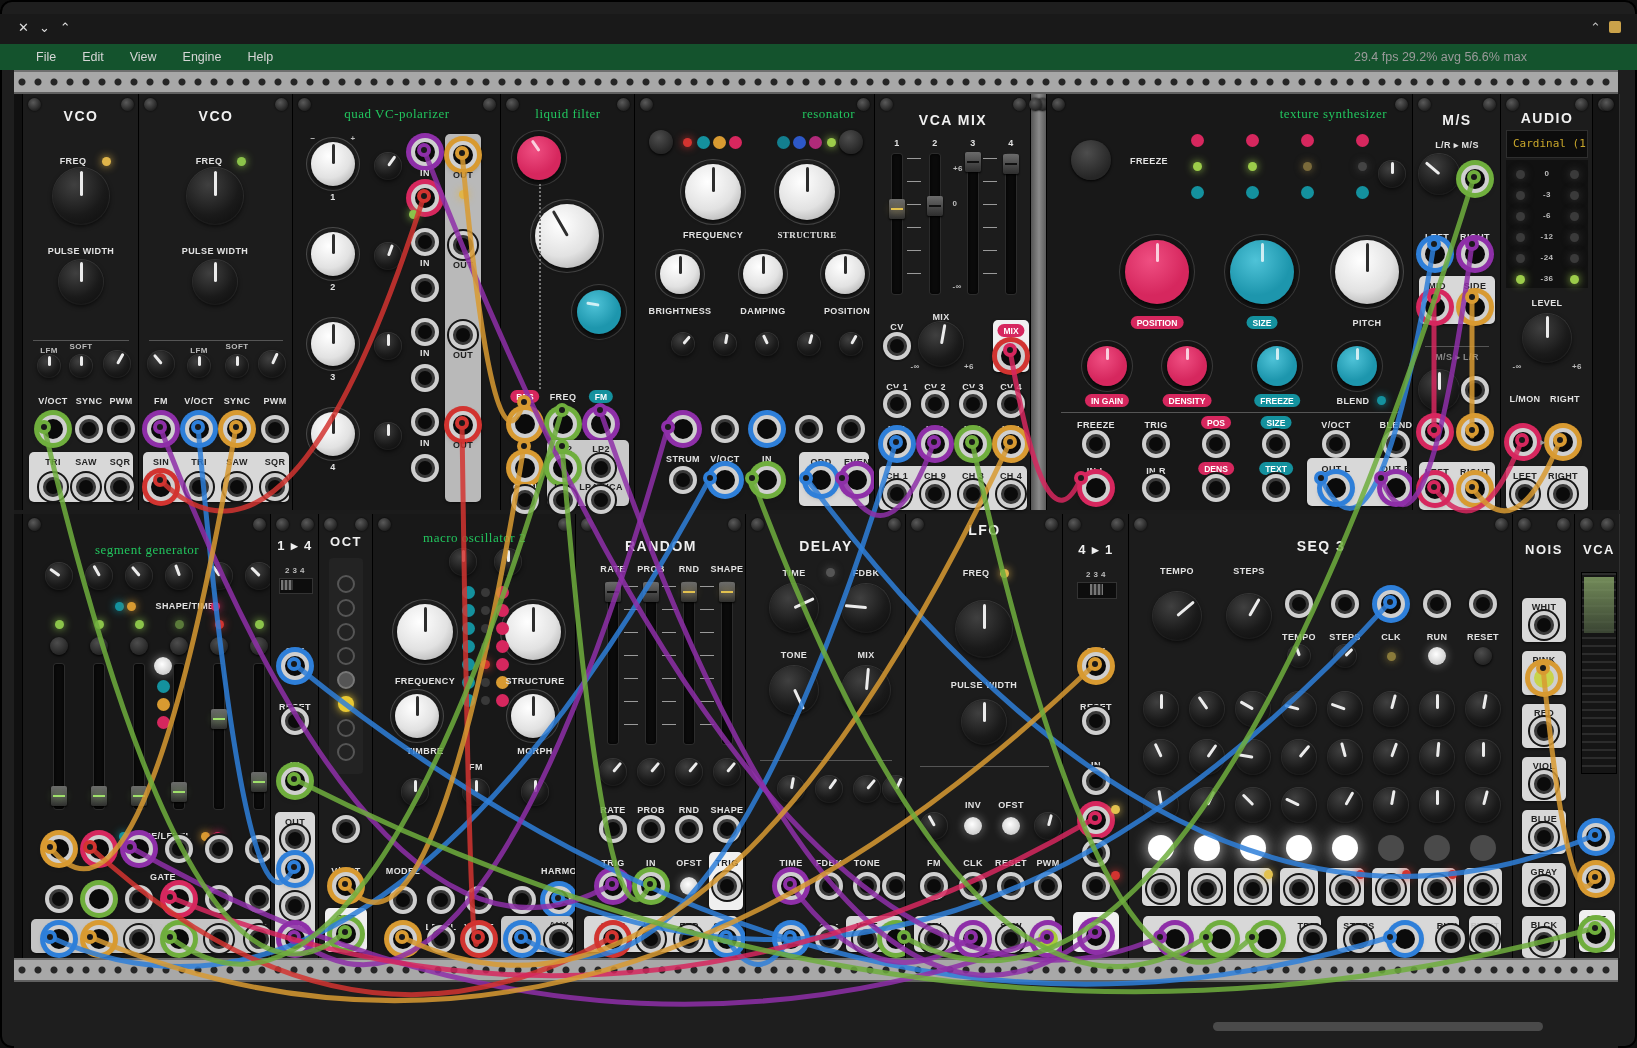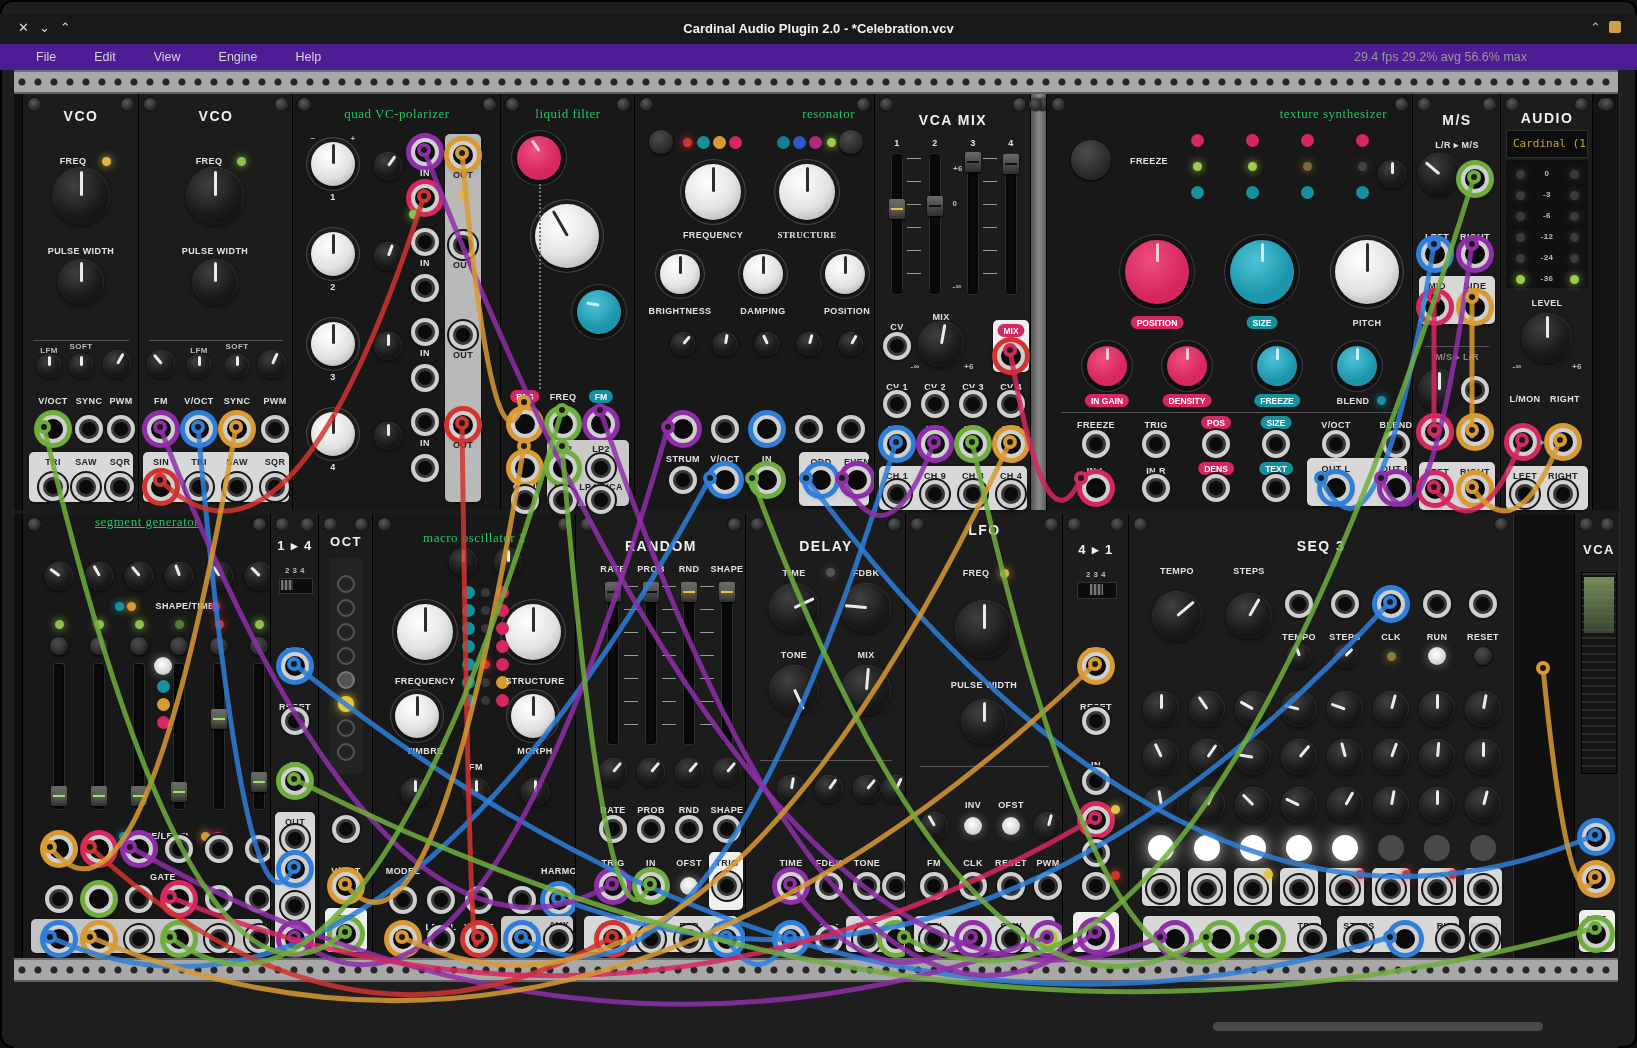--- a/index.html
+++ b/index.html
@@ -2,21 +2,21 @@
 <html style="--c-blue: #2e7fd9; --c-purple: #8e2fa8; --c-magenta: #d6275e; --c-orange: #d89a31; --c-green: #6fae3d; --c-red: #d23430; --c-teal: #14919e; --c-yellow: #e2c14e; --c-amber: #e0b54a; --c-lime: #a8cc3a; --c-lcd: #c8a62b;"><head>
 <meta charset="utf-8">
 <style>
   html,body{margin:0;padding:0;background:#101010;font-family:"Liberation Sans",sans-serif;}
   .window{position:relative;width:1637px;height:1048px;background:#1e1e1e;border-radius:12px;overflow:hidden;box-shadow:inset 0 0 0 2px #000;}
   .titlebar{position:absolute;top:14px;left:0;right:0;height:30px;background:#191919;color:#eee;}
   .winbtns{position:absolute;left:18px;top:6px;font-size:13px;color:#ddd;letter-spacing:10px;}
   .wtitle{position:absolute;left:0;right:0;top:7px;text-align:center;font-weight:700;font-size:13px;color:#f2f2f2;}
   .pinbtns{position:absolute;right:16px;top:6px;font-size:13px;color:#bbb;}
   .pinbtns .sq{display:inline-block;width:12px;height:12px;background:#caa24a;border-radius:2px;vertical-align:-1px;margin-left:8px;}
-  .menubar{position:absolute;top:44px;left:0;right:0;height:26px;background:#4c1d95;display:flex;align-items:center;gap:38px;padding-left:36px;font-size:12.5px;color:#d6d6d6;}
+  .menubar{position:absolute;top:44px;left:0;right:0;height:26px;background:#14532d;display:flex;align-items:center;gap:26px;padding-left:36px;font-size:12.5px;color:#d6d6d6;}
   .menubar .stats{margin-left:auto;color:#9a9a9a;padding-right:110px;}
   .rack{position:absolute;top:70px;left:14px;width:1604px;bottom:0;background:#1b1b1b;}
   .rail{position:relative;height:20px;background:#a8a8a8;border-top:2px solid #6e6e6e;border-bottom:2px solid #606060;
         background-image:radial-gradient(circle 3px at 8px 10px,#262626 3px,transparent 4px);background-size:16px 20px;}
   .row{position:relative;background:#101010;}
   #row1{height:416px;} #row2{height:444px;margin-top:4px;}
   .module{position:absolute;top:0;bottom:0;background:#1c1c1c;border-left:1px solid #000;border-right:1px solid #303030;}
   .module::before,.module::after{content:"";position:absolute;top:4px;width:13px;height:13px;border-radius:50%;
         background:radial-gradient(circle at 40% 35%,#5a5a5a,#232323 70%);box-shadow:0 0 2px #000;}
   .module::before{left:5px;} .module::after{right:5px;}
@@ -73,21 +73,20 @@
   .icondot{position:absolute;width:13px;height:13px;margin:-6.5px;border-radius:50%;}
 </style>
 </head>
 <body>
 
 <div class="window">
   <div class="titlebar">
     <div class="winbtns">
       <span>✕</span><span>⌄</span><span>⌃</span>
     </div>
-    <div class="wtitle">Cardinal Audio Plugin 2.0 - *Celebration.vcv</div>
     <div class="pinbtns"><span>⌃</span><span class="sq"></span></div>
   </div>
   <div class="menubar">
     <span>File</span>
     <span>Edit</span>
     <span>View</span>
     <span>Engine</span>
     <span>Help</span>
     <span class="stats">29.4 fps  29.2% avg  56.6% max</span>
   </div>
@@ -458,21 +457,21 @@
         <i class="j" style="left:24px;top:400px;"></i>
         <i class="j" style="left:62px;top:400px;"></i>
       </div>
 
       <div class="module" style="left:1578px;width:26px;background:#141414;"></div>
     </div>
 
     <div class="row" id="row2">
 
       <div class="module" style="left:8px;width:248px;background:#181818;">
-        <div class="t2" style="top:0;text-decoration:underline;">segment generator</div>
+        <div class="t2" style="top:28px;">segment generator</div>
         <i class="k k26" style="left:36px;top:62px;--r:-55deg;"></i>
         <i class="k k26" style="left:76px;top:62px;--r:-30deg;"></i>
         <i class="k k26" style="left:116px;top:62px;--r:-40deg;"></i>
         <i class="k k26" style="left:156px;top:62px;--r:-20deg;"></i>
         <i class="k k26" style="left:196px;top:62px;--r:-35deg;"></i>
         <i class="k k26" style="left:236px;top:62px;--r:-45deg;"></i>
         <i class="led" style="left:96px;top:92px;--lc:#14919e;"></i>
         <i class="led" style="left:108px;top:92px;--lc:#d89a31;"></i>
         <b class="l" style="left:162px;top:87px;">SHAPE/TIME</b>
         <i class="led" style="left:192px;top:92px;--lc:#d6275e;"></i>
@@ -861,20 +860,44 @@
         <i class="j fl fp" style="left:46px;top:425px;"></i>
         <i class="j fl fg" style="left:92px;top:425px;"></i>
         <i class="j fl fg" style="left:138px;top:425px;"></i>
         <i class="j" style="left:184px;top:425px;"></i>
         <i class="j" style="left:230px;top:425px;"></i>
         <i class="j fl fb" style="left:276px;top:425px;"></i>
         <i class="j" style="left:322px;top:425px;"></i>
         <i class="j" style="left:356px;top:425px;"></i>
       </div>
 
+      <div class="module" style="left:1498px;width:62px;">
+        <div class="t1" style="top:28px;font-size:13px;">NOIS</div>
+        <div class="gp" style="left:9px;width:44px;top:84px;height:44px;"></div>
+        <b class="l dl" style="left:31px;top:88px;">WHIT</b>
+        <i class="j" style="left:31px;top:111px;"></i>
+        <div class="gp" style="left:9px;width:44px;top:137px;height:44px;"></div>
+        <b class="l dl" style="left:31px;top:141px;">PINK</b>
+        <i class="j fl fo" style="left:31px;top:164px;background:#c8d44a;"></i>
+        <div class="gp" style="left:9px;width:44px;top:190px;height:44px;"></div>
+        <b class="l dl" style="left:31px;top:194px;">RED</b>
+        <i class="j" style="left:31px;top:217px;"></i>
+        <div class="gp" style="left:9px;width:44px;top:243px;height:44px;"></div>
+        <b class="l dl" style="left:31px;top:247px;">VIOL</b>
+        <i class="j" style="left:31px;top:270px;"></i>
+        <div class="gp" style="left:9px;width:44px;top:296px;height:44px;"></div>
+        <b class="l dl" style="left:31px;top:300px;">BLUE</b>
+        <i class="j" style="left:31px;top:323px;"></i>
+        <div class="gp" style="left:9px;width:44px;top:349px;height:44px;"></div>
+        <b class="l dl" style="left:31px;top:353px;">GRAY</b>
+        <i class="j" style="left:31px;top:376px;"></i>
+        <div class="gp" style="left:9px;width:44px;top:402px;height:42px;"></div>
+        <b class="l dl" style="left:31px;top:406px;">BLCK</b>
+        <i class="j" style="left:31px;top:428px;"></i>
+      </div>
 
       <div class="module" style="left:1560px;width:44px;">
         <div class="t1" style="top:28px;font-size:13px;text-align:left;padding-left:8px;">VCA</div>
         <div style="position:absolute;left:6px;top:58px;width:34px;height:200px;background:#1a1a1a;border:1px solid #000;background-image:repeating-linear-gradient(#2c2c2c 0 2px,#151515 2px 8px);">
           <div style="position:absolute;left:2px;right:2px;top:4px;height:56px;background:linear-gradient(#8aa86a,#43503a);opacity:.8;"></div>
         </div>
         <i class="j fl fb" style="left:21px;top:323px;"></i>
         <b class="l" style="left:21px;top:346px;">IN</b>
         <i class="j fl fo" style="left:21px;top:365px;"></i>
         <div class="gp" style="left:4px;width:36px;top:396px;height:42px;background:#f0f0f0;"></div>

